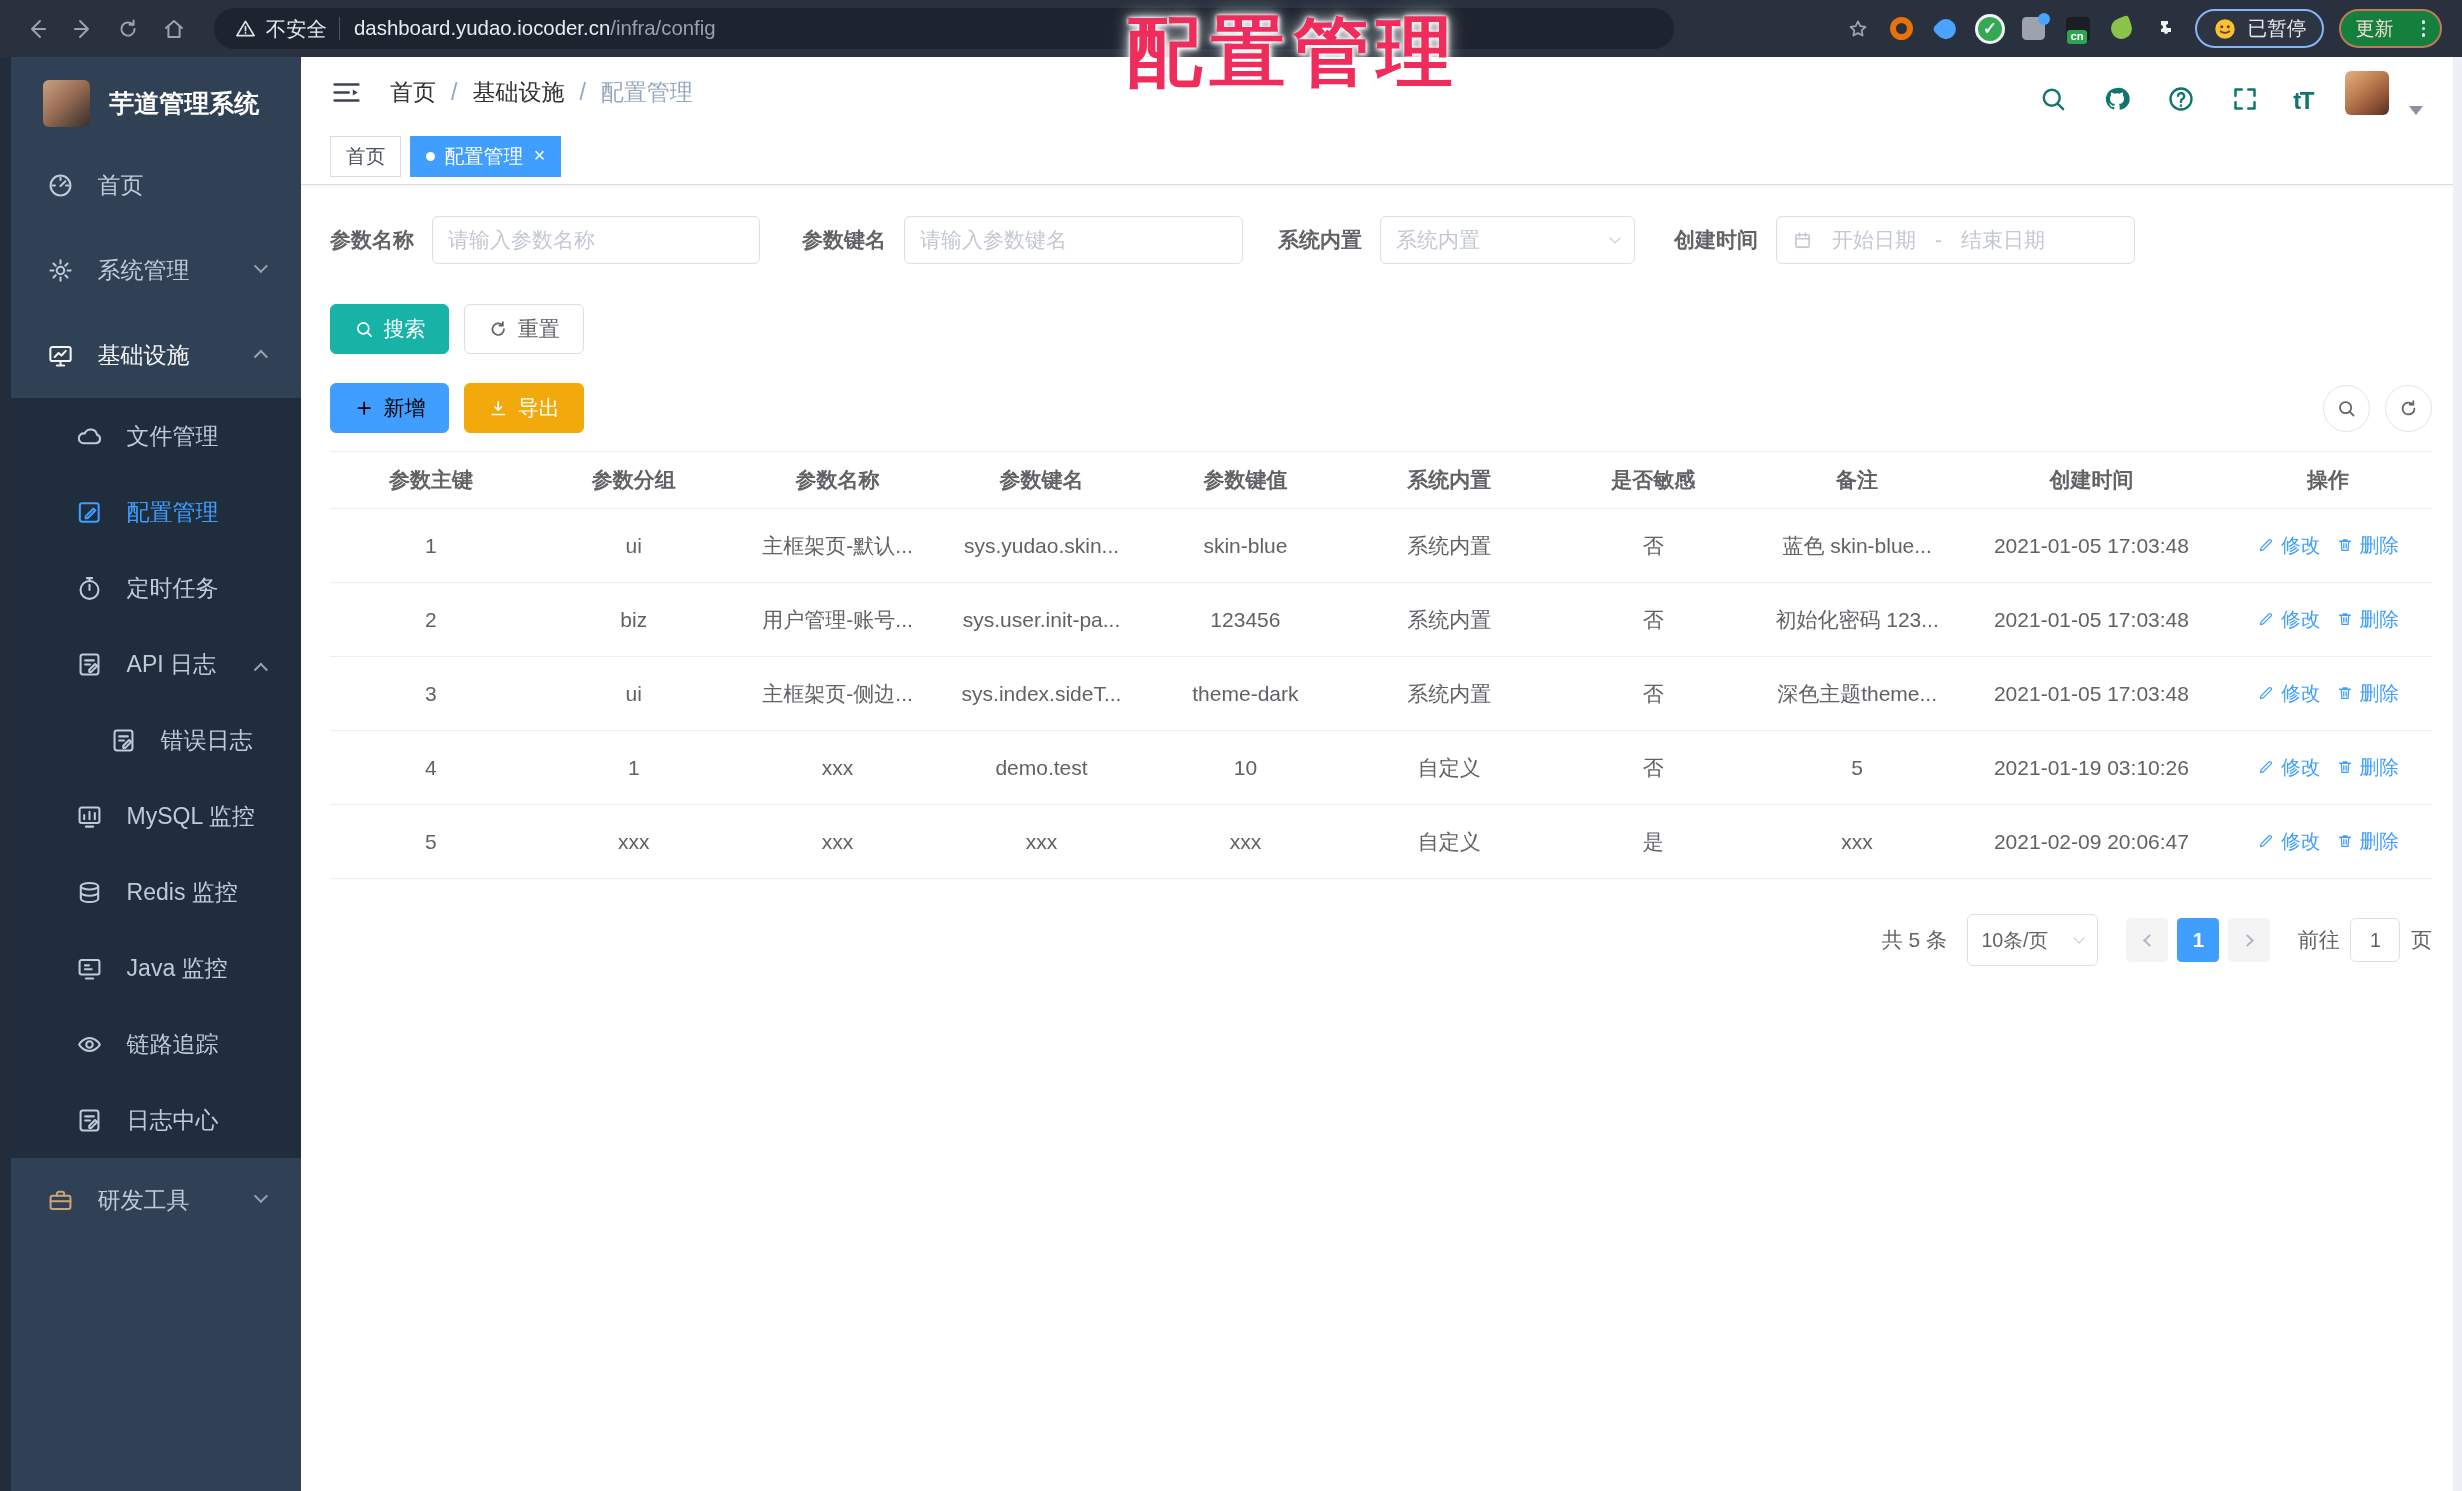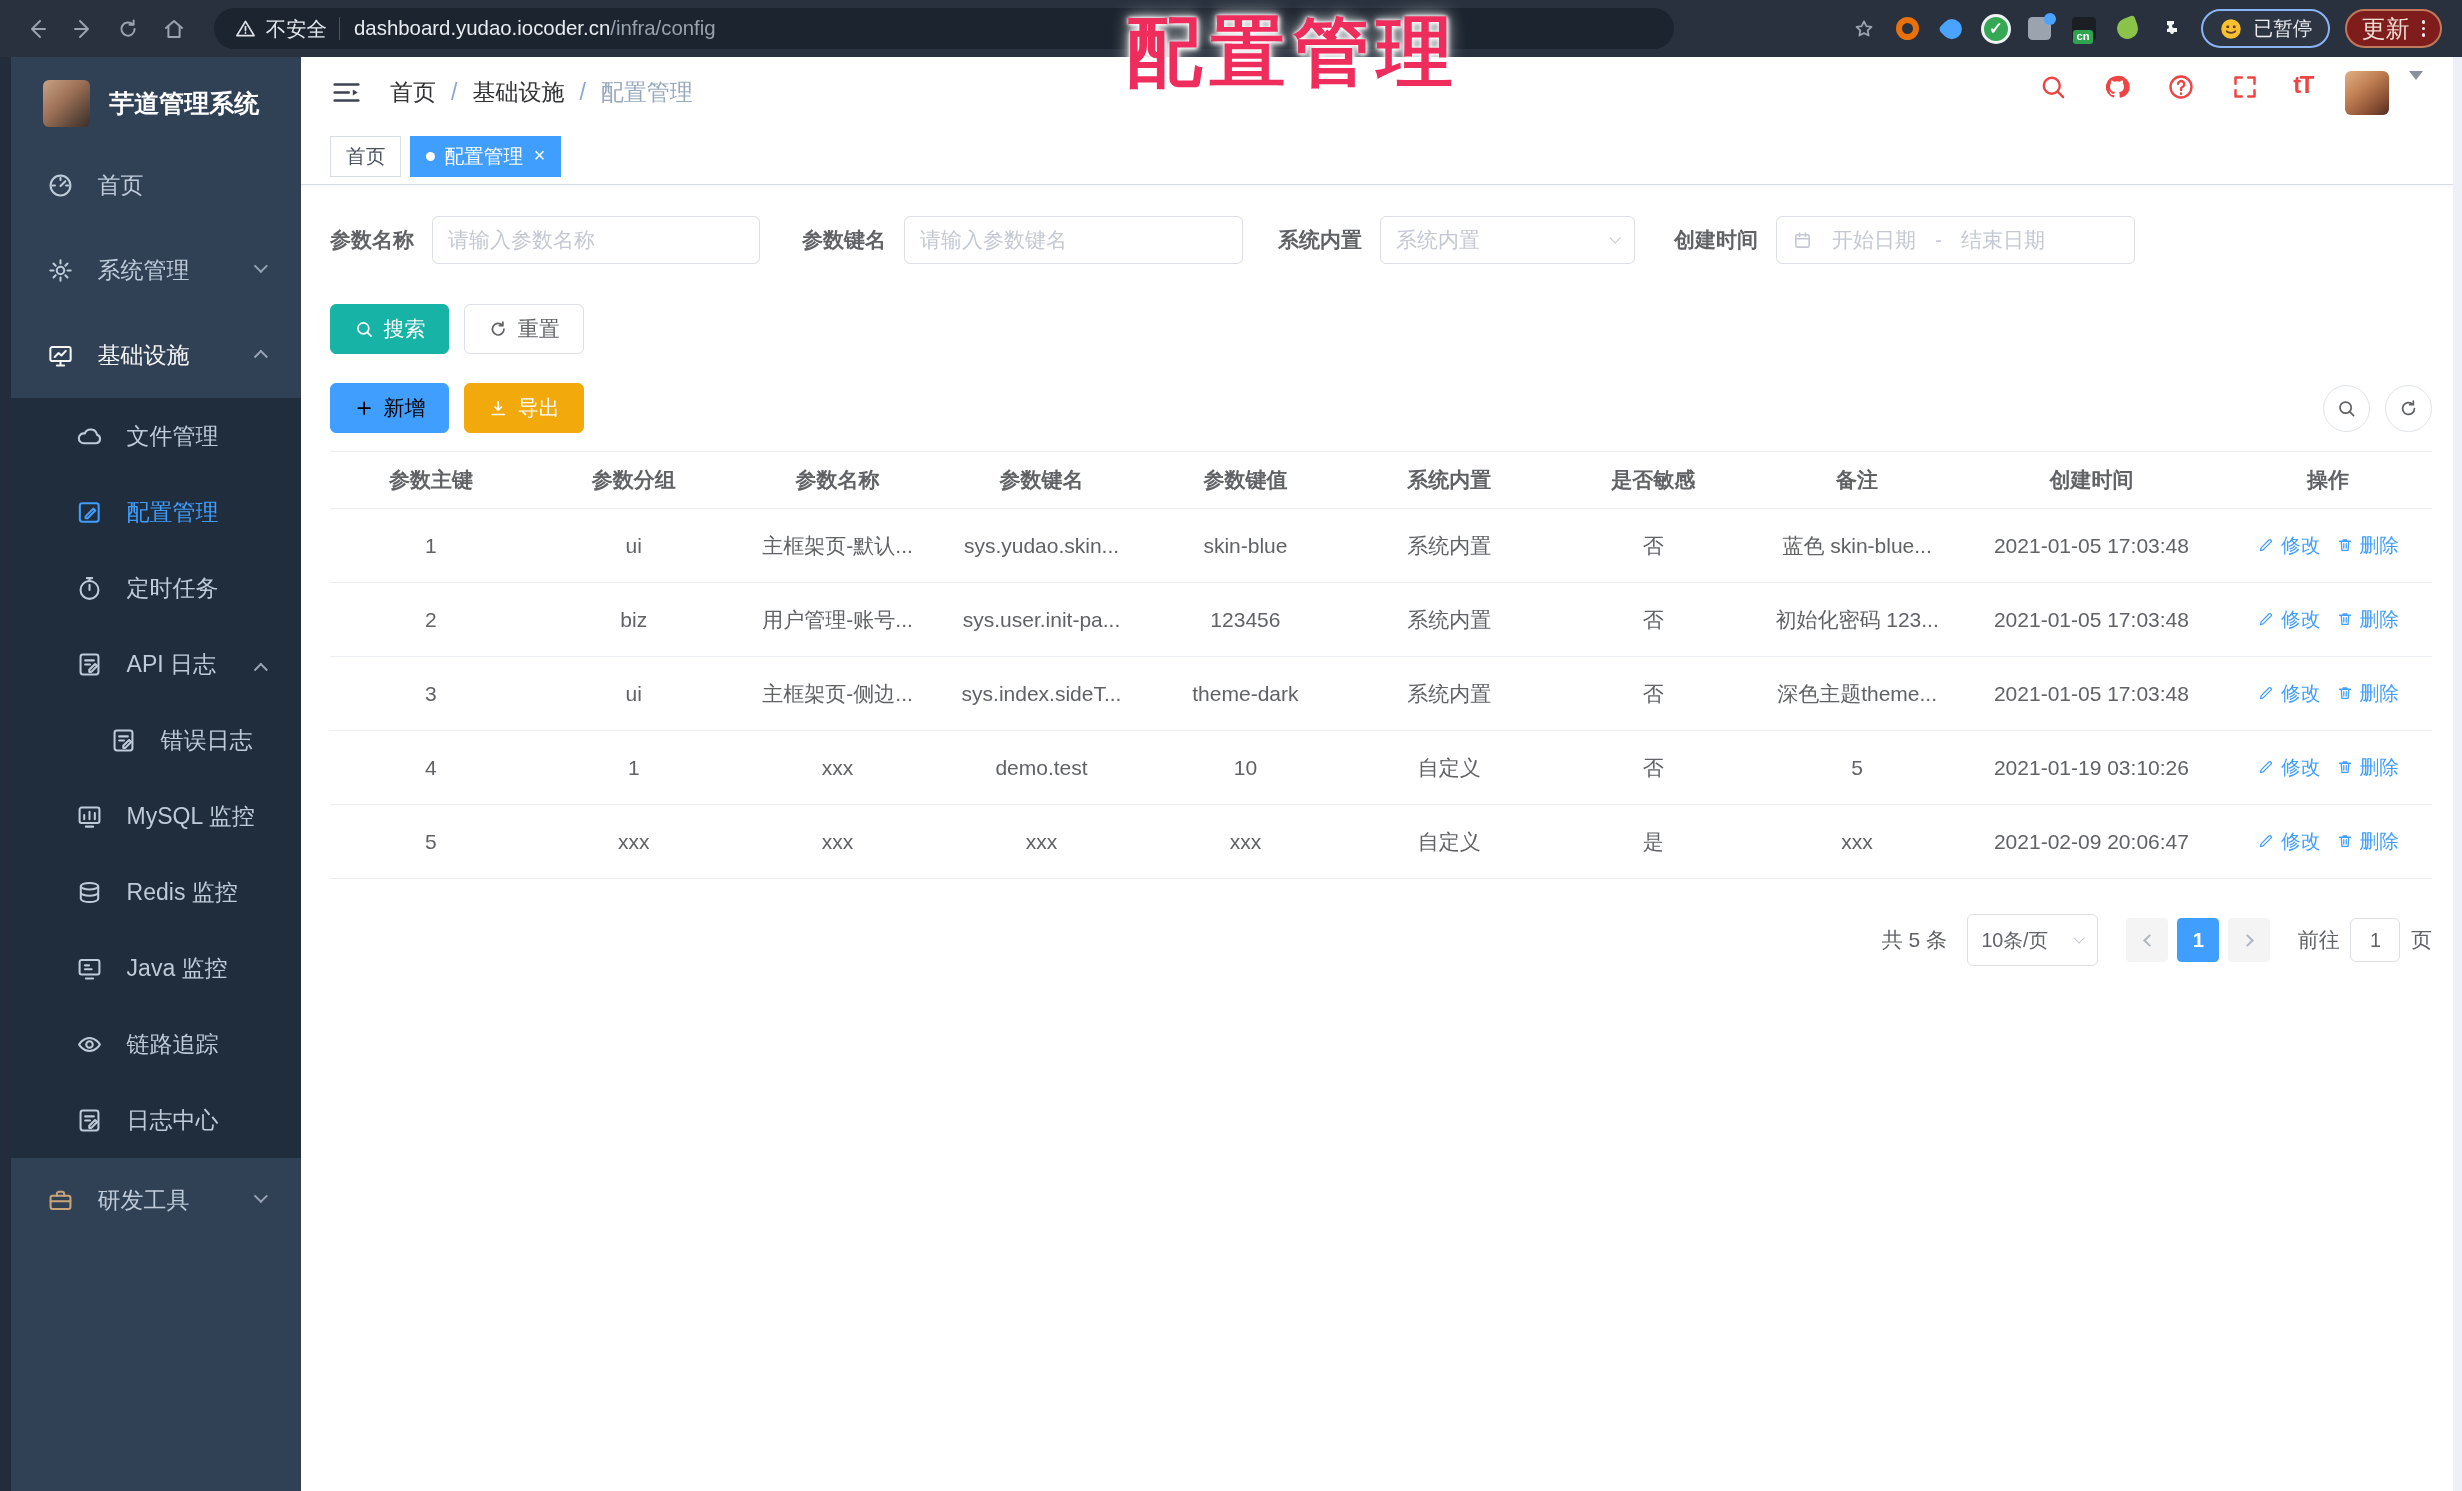--- a/index.html
+++ b/index.html
@@ -31,21 +31,21 @@
   .ext-grid{width:23px;height:23px;border-radius:4.5px;background:#9aa3ae;position:relative}
   .ext-grid:after{content:"";position:absolute;right:-4.5px;top:-4.5px;width:12px;height:12px;border-radius:50%;background:#4aa3ff}
   .ext-cn{width:24px;height:24px;border-radius:3.8px;background:#1b1f23;position:relative}
   .ext-cn .cn-badge{position:absolute;left:1.5px;bottom:-3px;background:#2ea44f;color:#fff;
                     font-size:11.3px;line-height:13.6px;padding:0 3px;border-radius:3px;font-weight:bold}
   .ext-leaf{width:21px;height:21px;border-radius:50% 3px 50% 50%;background:#8bc34a;transform:rotate(-20deg)}
   .ext-puzzle{color:#f1f3f4}
   .pill{height:39px;border-radius:19.7px;display:flex;align-items:center;padding:0 15px;gap:9px;flex:none}
   .pill.paused{border:2.3px solid #8ab4f8;background:#2d3442;color:#e8eaed;font-size:19.7px}
   .pill.paused svg{width:26px;height:26px}
-  .pill.update{border:2.3px solid #c07a5b;background:#7f1d1d;color:#f2ddd5;font-size:24px;gap:12px}
+  .pill.update{border:2.3px solid #c07a5b;background:#15803d;color:#f2ddd5;font-size:19px;gap:28px}
   .dots3{display:flex;flex-direction:column;gap:3px}
   .dots3 i{width:3.8px;height:3.8px;border-radius:50%;background:#e8eaed}
 
   
   .edge-strip{position:absolute;left:0;top:57px;width:10.6px;bottom:0;background:#222c3a;z-index:3}
   .sidebar{position:absolute;left:10.6px;top:57px;width:290px;bottom:0;background:#304156;z-index:2;overflow:hidden}
   .logo-row{display:flex;align-items:center;gap:19.7px;padding:18px 0 12px 32px;height:86px}
   .logo-avatar{width:47px;height:47px;border-radius:6px;flex:none;
       background:linear-gradient(135deg,#c9a184 0%,#9b6f55 45%,#5a4538 80%,#39302c 100%)}
   .logo-title{color:#fff;font-size:25px;font-weight:bold;white-space:nowrap}
@@ -65,21 +65,21 @@
 
   
   .main{position:absolute;left:300px;top:57px;right:0;bottom:0;background:#fff;overflow:hidden;z-index:1}
   .topbar{height:71px;display:flex;align-items:center;padding:0 39px 0 30px}
   .hamburger{width:33px;height:33px;color:#3c4353;margin-right:27px;flex:none;cursor:pointer}
   .hamburger svg{width:33px;height:33px}
   .crumbs{display:flex;align-items:center;font-size:23px;color:#303133;gap:15px}
   .crumb{cursor:pointer}
   .crumb-sep{color:#8ca6ce}
   .crumb.last{color:#97a8be;cursor:default}
-  .topbar-right{margin-left:auto;display:flex;align-items:flex-start;gap:32px;color:#ef4444}
+  .topbar-right{margin-left:auto;display:flex;align-items:flex-end;gap:32px;color:#0f766e}
   .tb-ico{width:32px;height:32px;display:flex;align-items:center;justify-content:center;cursor:pointer}
   .tb-ico svg{width:30px;height:30px}
   .font-ico{font-size:24px;font-weight:bold;letter-spacing:-1.5px;cursor:pointer}
   .avatar{width:44px;height:44px;border-radius:6px;cursor:pointer;flex:none;
       background:linear-gradient(140deg,#e0b083 0%,#c07f52 40%,#8a4f33 75%,#4f2f22 100%)}
   .caret{width:0;height:0;border-left:7.6px solid transparent;border-right:7.6px solid transparent;
          border-top:9px solid #8b919c;margin-left:-12px;cursor:pointer}
 
   .tagbar{height:57px;border-bottom:1.5px solid #d8dce5;display:flex;align-items:center;
           padding-left:30px;gap:9px;background:#fff;box-shadow:0 1.5px 4.5px rgba(0,0,0,.04)}

